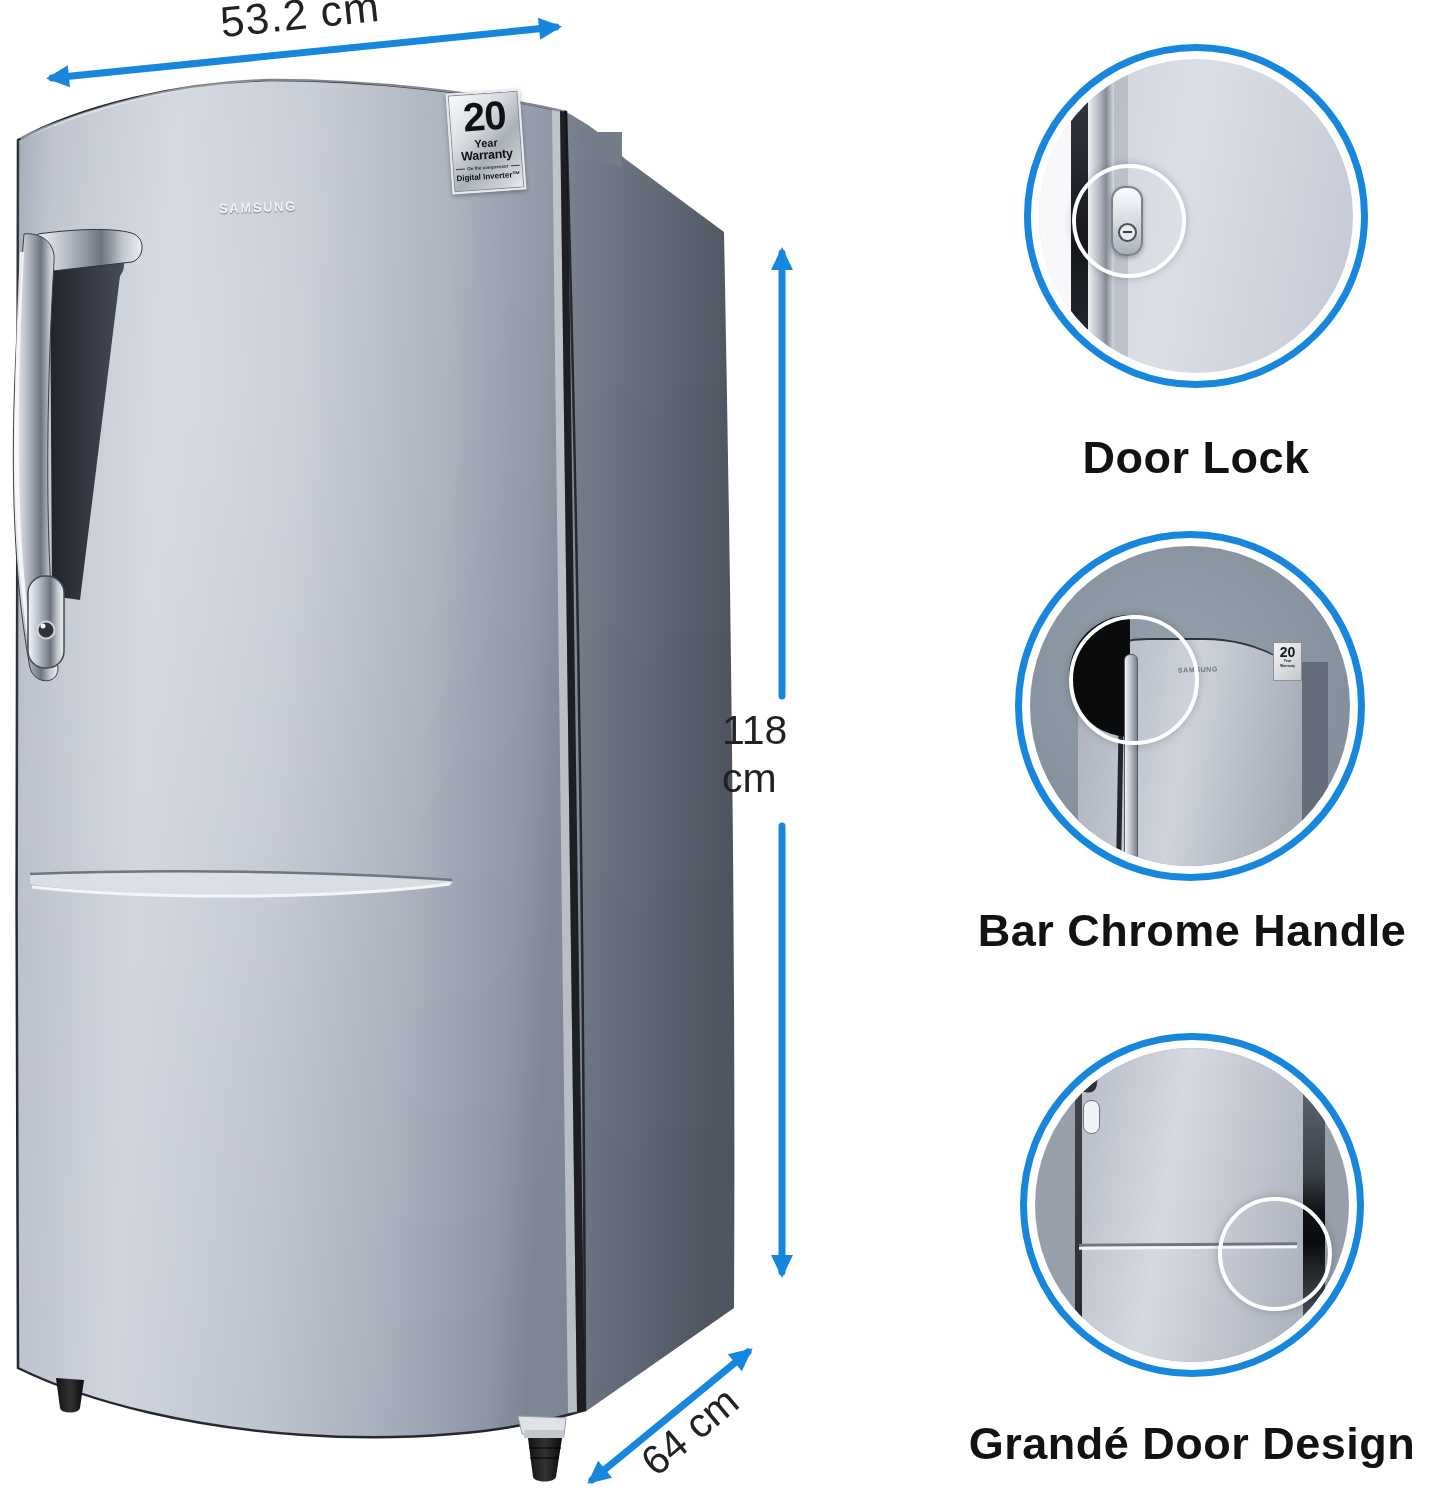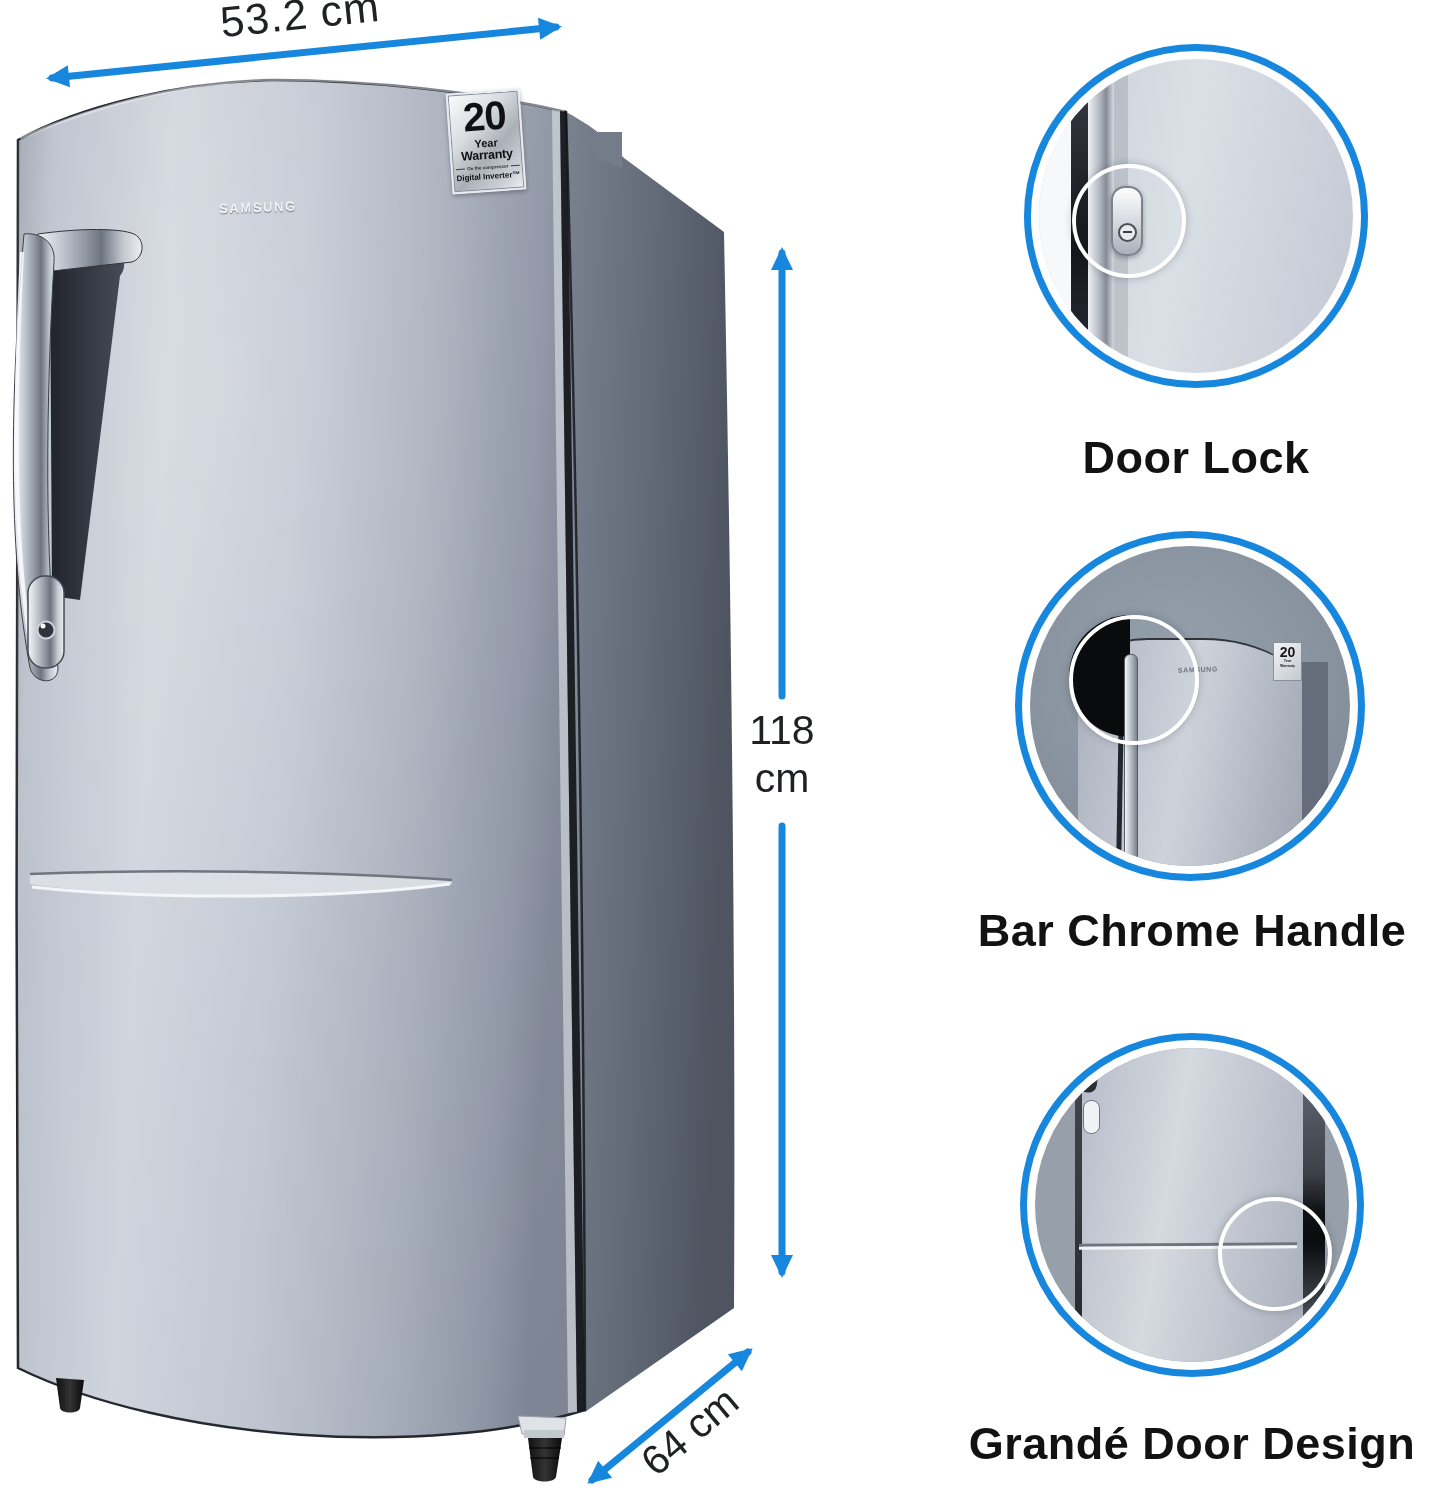--- a/index.html
+++ b/index.html
@@ -2,21 +2,21 @@
 <html><head>
 <meta charset="utf-8">
 <style>
   html,body{margin:0;padding:0;background:#fff;}
   #stage{position:relative;width:1432px;height:1500px;background:#ffffff;overflow:hidden;
          font-family:"Liberation Sans", sans-serif;}
   #fridge-svg{position:absolute;left:0;top:0;}
   .dim-text{position:absolute;color:#1f2125;font-weight:400;}
   #width-label{left:120px;top:-10px;width:360px;text-align:center;font-size:43px;
                transform:rotate(-6deg);letter-spacing:1px;}
-  #height-label{left:722px;top:706px;width:120px;text-align:center;font-size:41px;line-height:1.18;}
+  #height-label{left:722px;top:706px;width:120px;text-align:left;font-size:41px;line-height:1.18;}
   #depth-label{left:600px;top:1408px;width:180px;text-align:center;font-size:41px;
                transform:rotate(-40deg);}
   .feature-label{position:absolute;color:#121212;font-weight:700;text-align:center;
                  font-size:45px;letter-spacing:0.5px;}
   #label-door-lock{left:946px;top:432px;width:500px;}
   #label-bar-chrome{left:947px;top:905px;width:490px;}
   #label-grande{left:947px;top:1418px;width:490px;}
 
   
   #samsung-logo{position:absolute;left:218px;top:200px;width:80px;text-align:center;

